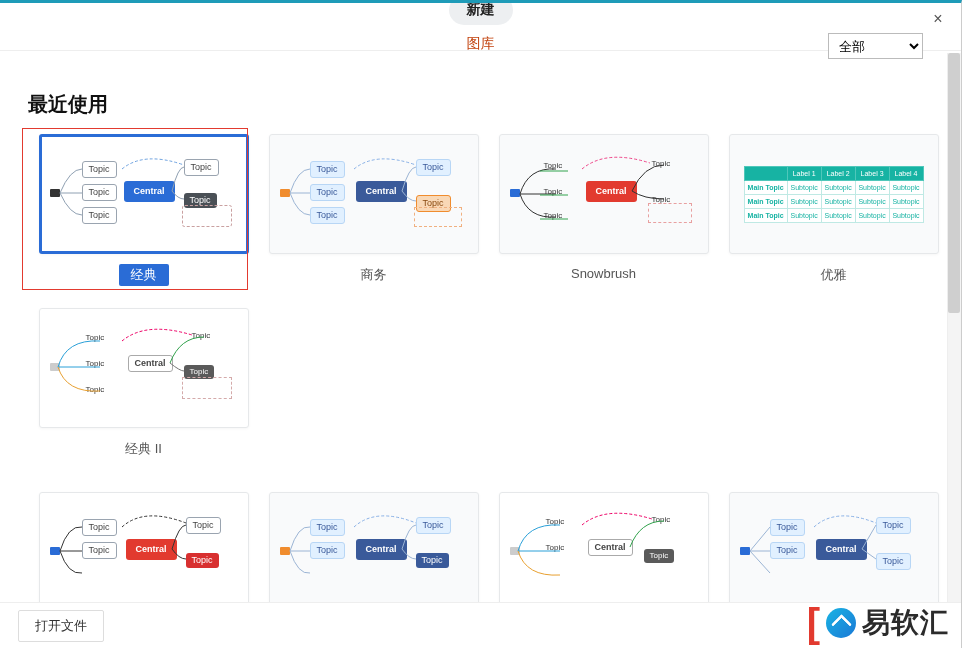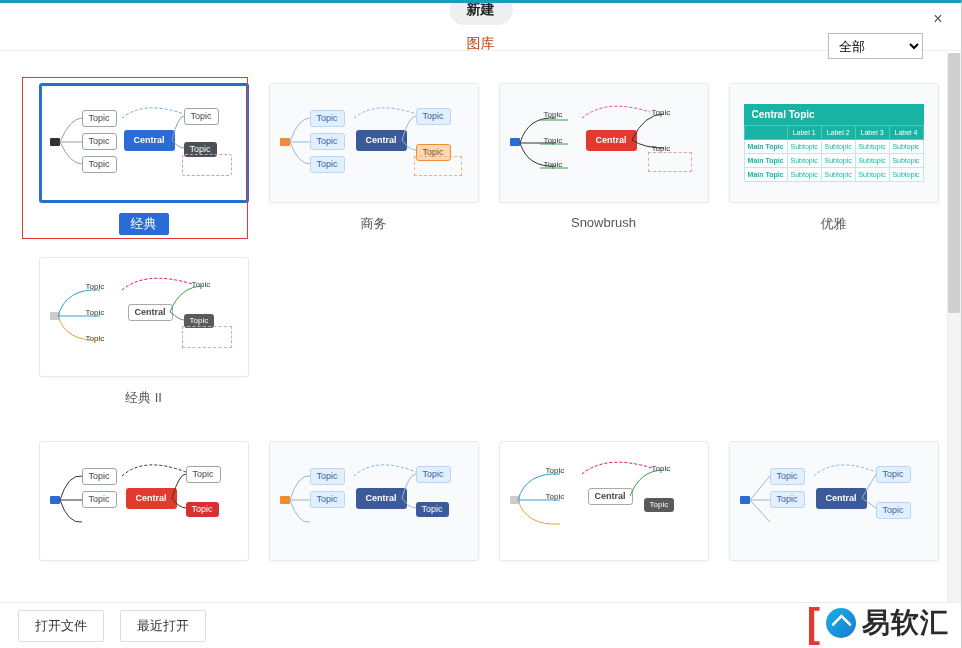--- a/index.html
+++ b/index.html
@@ -298,20 +298,21 @@
 <select class="filter-select">
   <option>全部</option>
 </select>
 
 <div class="scrollbar-track">
   <div class="scrollbar-thumb"></div>
 </div>
 
 <div class="content">
 
+  <div class="section-title">最近使用</div>
 
   <div class="grid">
 
     <div class="card framed">
       <div class="thumb selected">
         <div class="mm">
           <div class="block" style="left:6px;top:50px;background:#333"></div>
           <div class="node" style="left:38px;top:22px">Topic</div>
           <div class="node" style="left:38px;top:45px">Topic</div>
           <div class="node" style="left:38px;top:68px">Topic</div>
@@ -370,21 +371,20 @@
             <line x1="36" y1="80" x2="64" y2="80" stroke="#31a24c"></line>
           </svg>
         </div>
       </div>
       <div class="card-label">Snowbrush</div>
     </div>
 
     <div class="card">
       <div class="thumb">
         <div class="table-thumb">
-          <div class="hdr">Central Topic</div>
           <table>
             <tbody>
                 <tr>
               <th></th>
               <th>Label 1</th>
               <th>Label 2</th>
               <th>Label 3</th>
               <th>Label 4</th>
             </tr>
             <tr>
@@ -519,20 +519,19 @@
           </svg>
         </div>
       </div>
     </div>
 
   </div>
 </div>
 
 <div class="footer">
   <button class="footer-btn">打开文件</button>
-  <button class="footer-btn">最近打开</button>
 </div>
 
 <div class="watermark">
   <span class="bracket">[</span>
   <span class="logo"></span>
   <span class="txt">易软汇</span>
 </div>
 
 </body></html>

